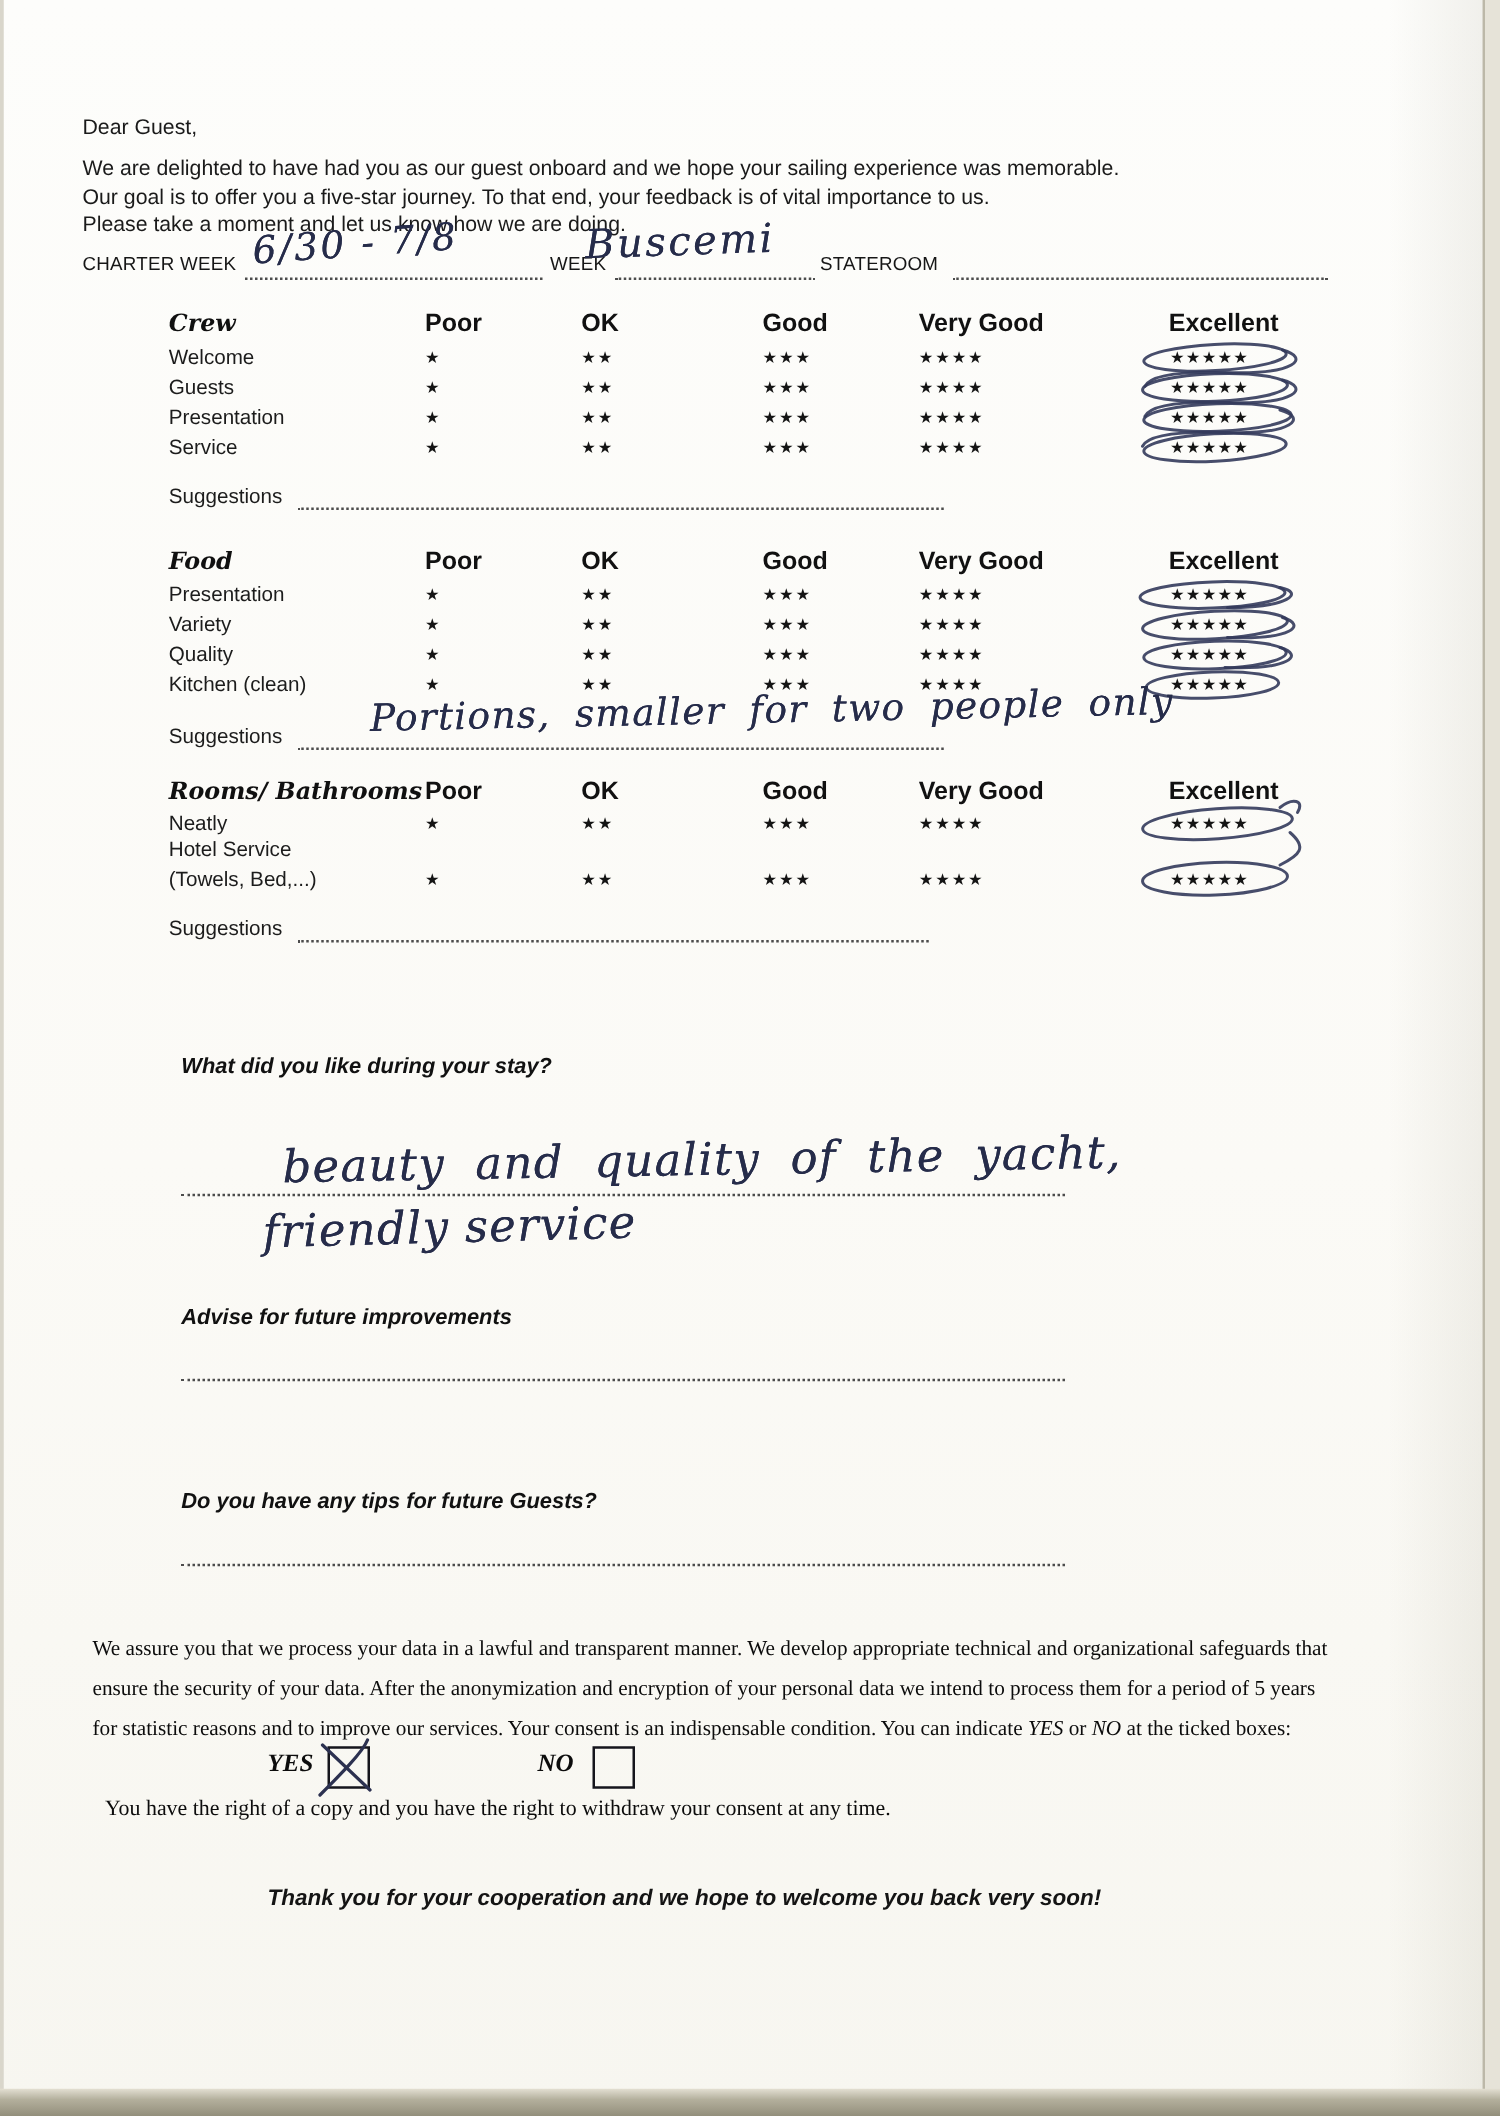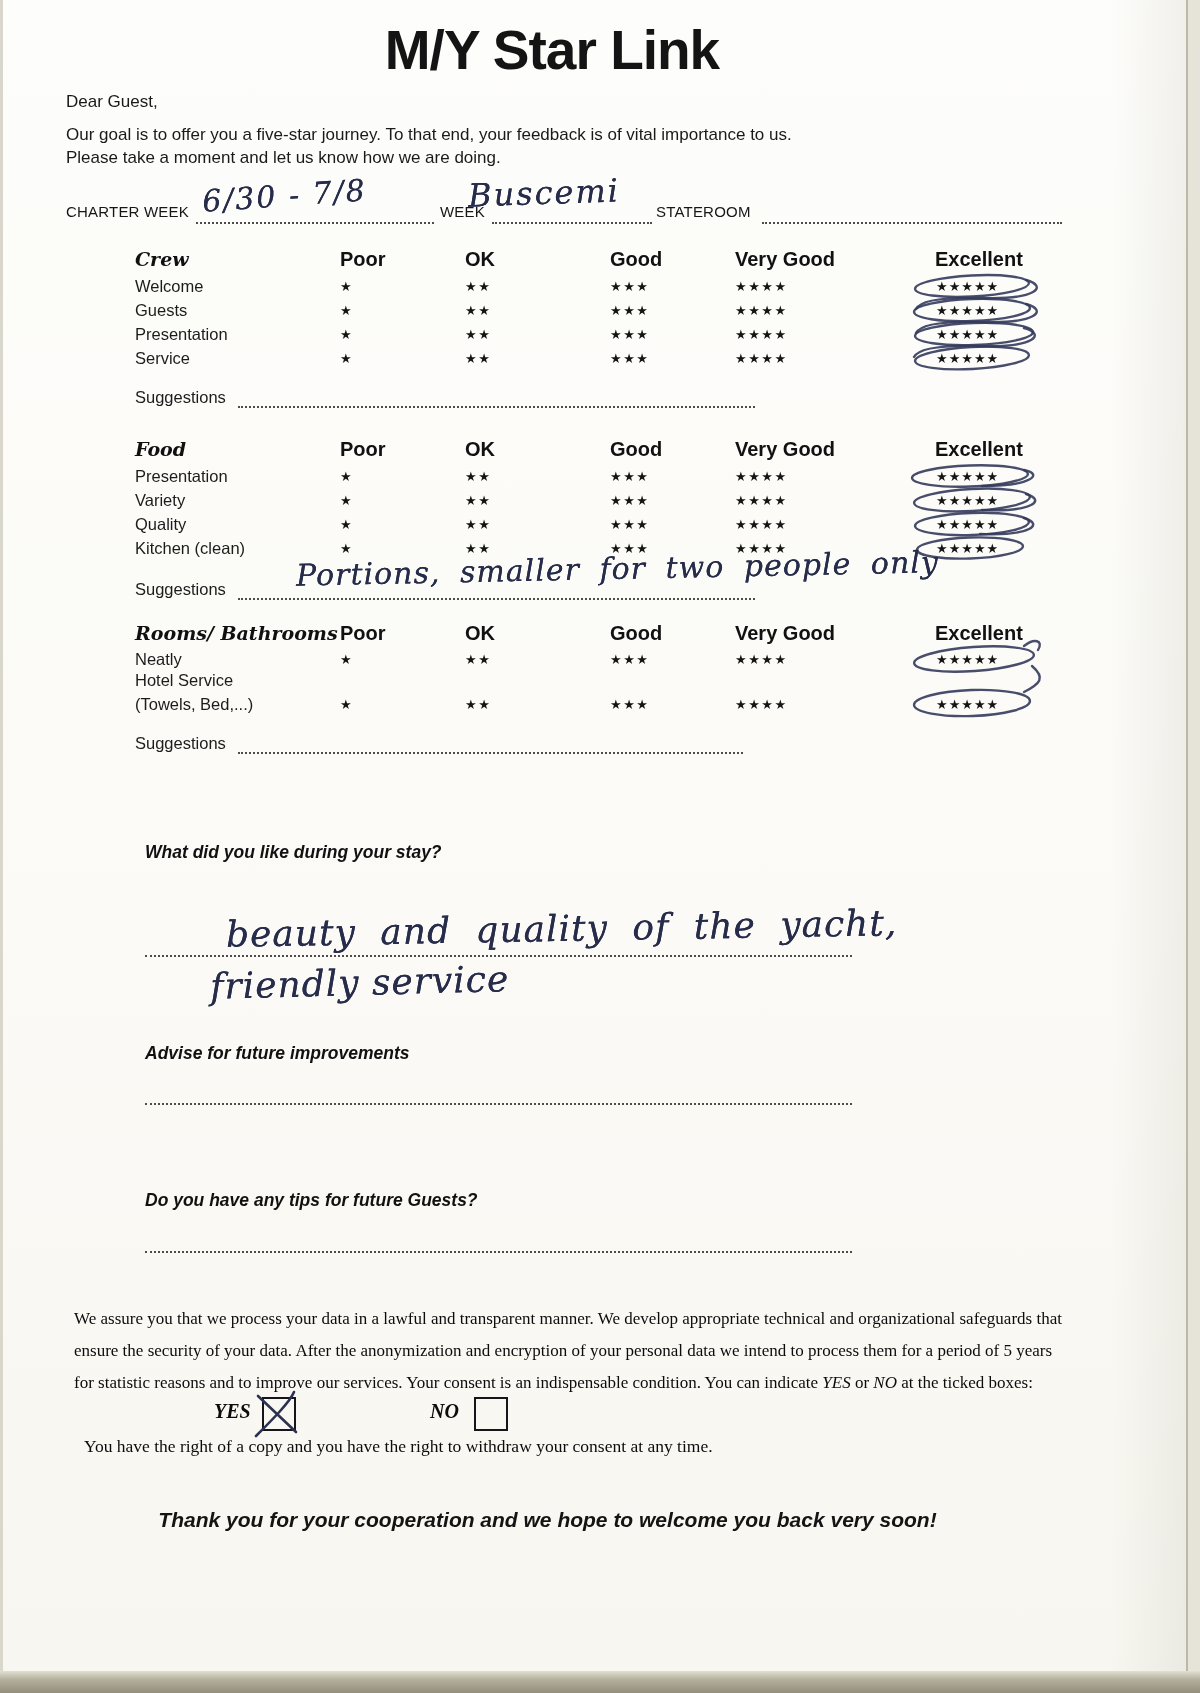--- a/index.html
+++ b/index.html
@@ -39,37 +39,37 @@
            font-size:17px; line-height:32px; color:#0c0c0c; }
   .legal div { white-space:nowrap; }
   .legal .em { font-style:italic; }
   .consent-word { position:absolute; font-family:"Liberation Serif", serif; font-weight:bold; font-style:italic;
                   font-size:20px; color:#0c0c0c; }
   .cbox { position:absolute; width:30px; height:30px; border:2.5px solid #15151c; background:transparent; }
   .xmark { position:absolute; overflow:visible; }
   .xmark path { fill:none; stroke:#2c3150; stroke-width:2.6; stroke-linecap:round; }
   .rights { position:absolute; left:84px; top:1436px; font-family:"Liberation Serif", serif; font-size:17.5px; color:#0c0c0c; }
   .closing { position:absolute; left:0; top:1508px; width:1095px; text-align:center;
-             font-style:italic; font-weight:bold; font-size:21px; color:#141414; }
+             font-style:italic; font-weight:bold; font-size:18px; color:#141414; }
   .scan-bottom { position:absolute; left:0; top:1671px; width:1200px; height:22px;
                  background:linear-gradient(180deg,#e3dfd2 0%,#b3af9c 40%,#928e7b 100%); }
   .scan-right-line { position:absolute; top:0; left:1186px; width:2px; height:1693px; background:#bcb8a8; }
   .scan-right-band { position:absolute; top:0; left:1188px; width:12px; height:1693px; background:#e6e3d8; }
   .scan-right-shadow { position:absolute; top:0; left:1110px; width:76px; height:1693px;
                        background:linear-gradient(90deg, rgba(130,125,100,0), rgba(130,125,100,.10)); }
   .scan-left { position:absolute; top:0; left:0; width:3px; height:1693px; background:#d9d6cb; }
 </style>
 </head>
 <body>
 
 <div id="page">
 
-  <h1 class="title">M/Y Star Link</h1>
   <div class="salutation">Dear Guest,</div>
   <div class="intro">
+    <div>We are delighted to have had you as our guest onboard and we hope your sailing experience was memorable.</div>
     <div>Our goal is to offer you a five-star journey. To that end, your feedback is of vital importance to us.</div>
     <div>Please take a moment and let us know how we are doing.</div>
   </div>
 
   <span class="flabel" style="left:66px">CHARTER WEEK</span>
   <span class="dots" style="left:196px; top:222px; width:238px"></span>
   <span class="hw hw-week">6/30 - 7/8</span>
   <span class="flabel" style="left:440px">WEEK</span>
   <span class="dots" style="left:492px; top:222px; width:160px"></span>
   <span class="hw hw-name">Buscemi</span>

